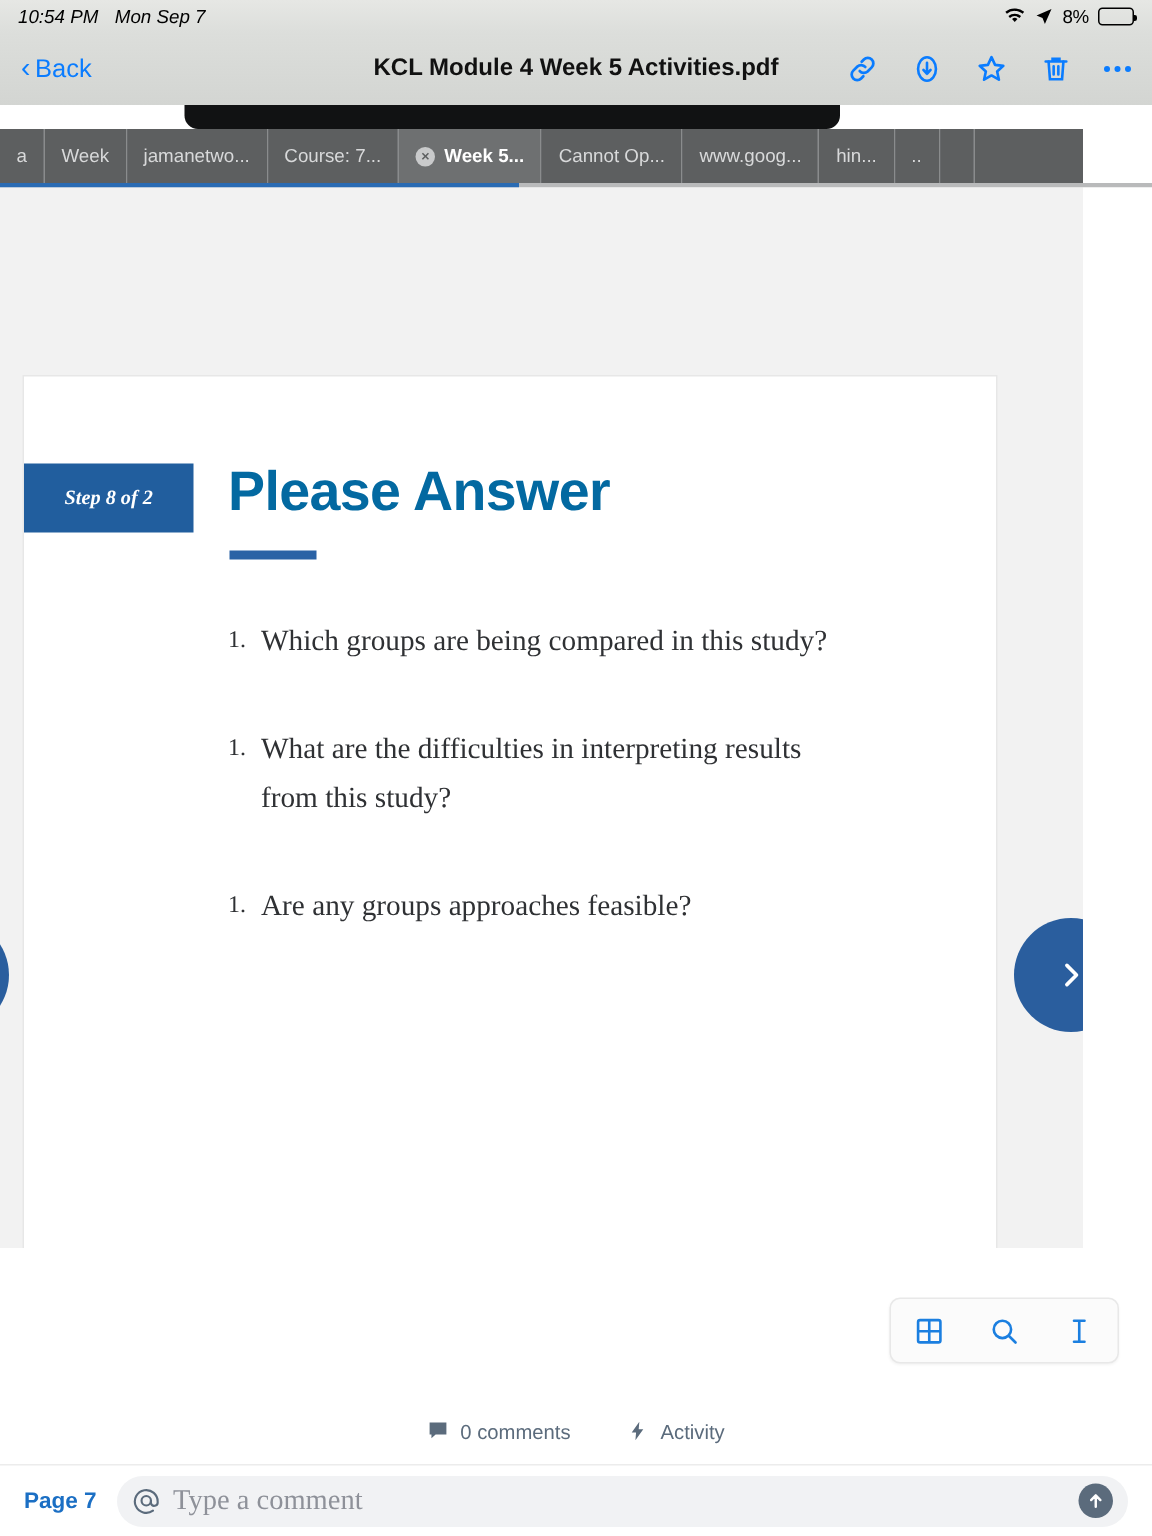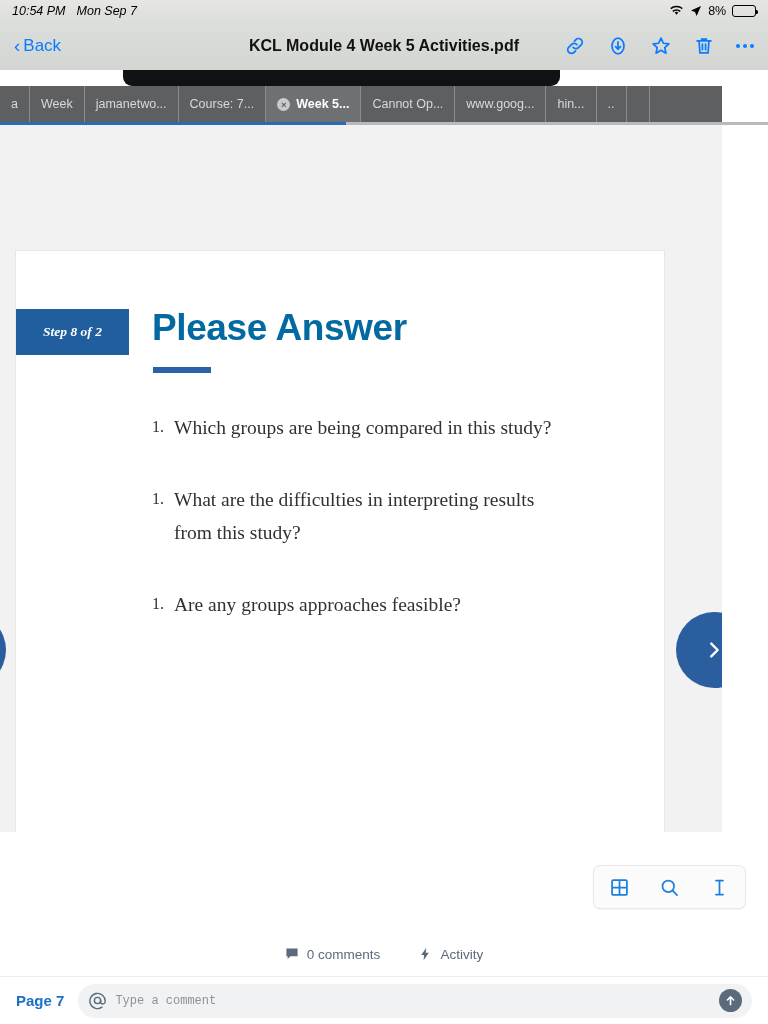--- a/index.html
+++ b/index.html
@@ -335,22 +335,22 @@
     align-items: center;
     padding: 0 10px;
     gap: 8px;
   }
   .at-icon { width: 19px; height: 19px; display:block; flex:0 0 auto; }
   .comment-input {
     flex: 1 1 auto;
     border: none;
     background: transparent;
     outline: none;
-    font-family: Liberation Mono, monospace;
-    font-size: 12px;
+    font-family: Liberation Serif, serif;
+    font-size: 19px;
     color: #3c3c3c;
   }
   .comment-input::placeholder { color: #8e9199; }
   .send-btn {
     width: 23px; height: 23px;
     border-radius: 50%;
     background: #5b6b7c;
     display: flex; align-items: center; justify-content: center;
     flex: 0 0 auto;
     cursor: pointer;

